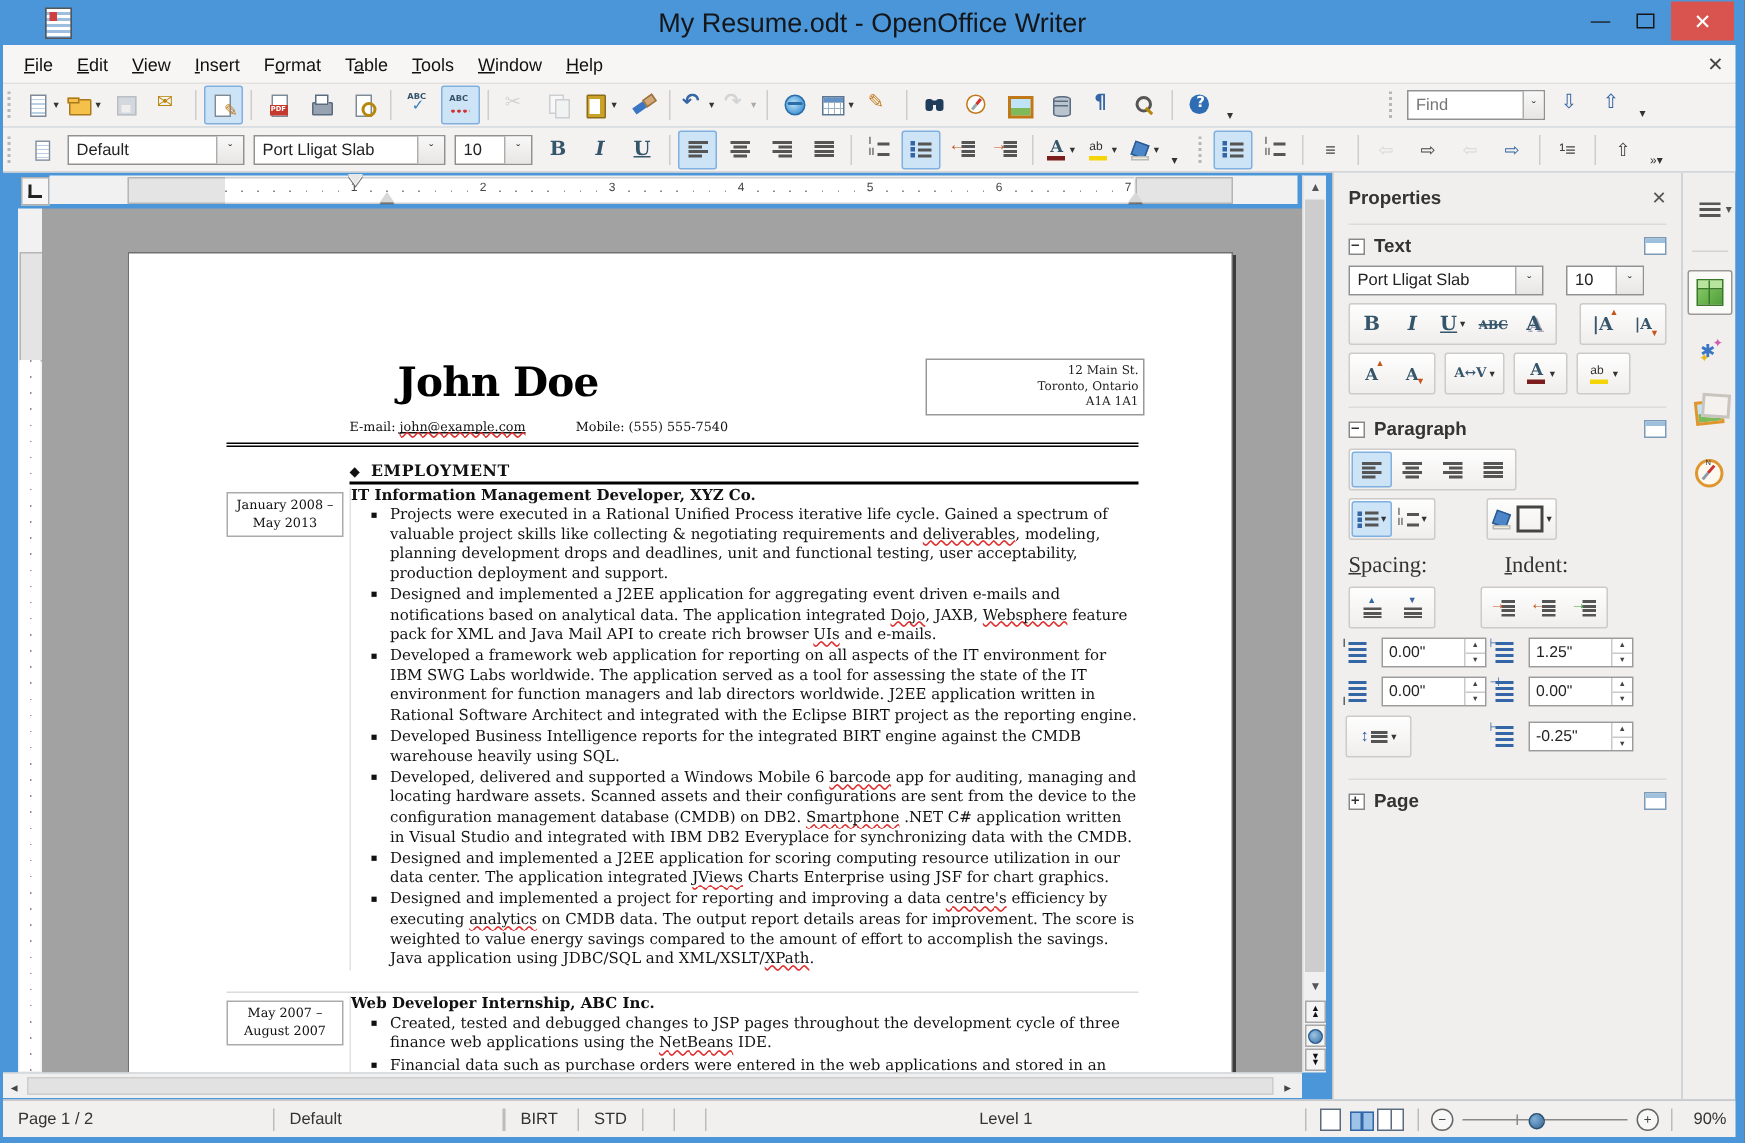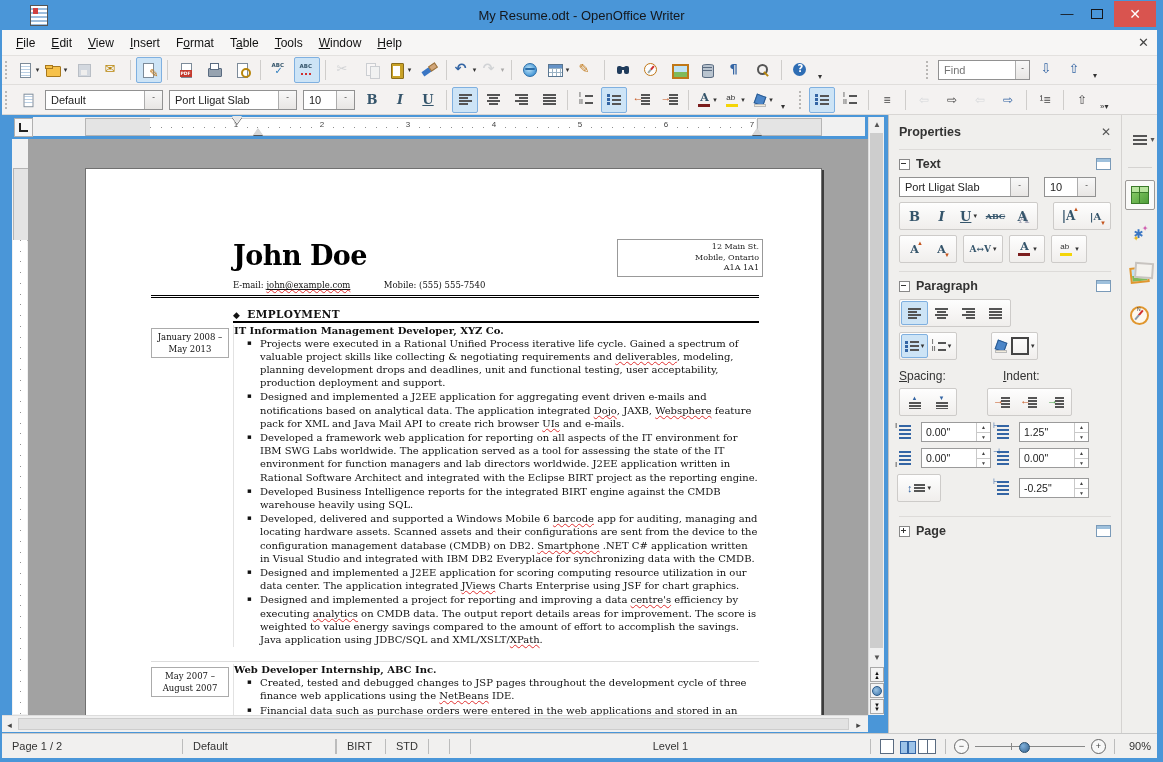--- a/index.html
+++ b/index.html
@@ -1,21 +1,21 @@
 <!DOCTYPE html>
 <html><head>
 <meta charset="utf-8">
 <style>
   html,body{margin:0;padding:0;background:#666;}
   #root{position:relative;width:1163px;height:762px;background:#4a96d8;font-family:"Liberation Sans",sans-serif;overflow:hidden;user-select:none;}
   
   .titlebar{position:absolute;left:0;top:0;width:1163px;height:30px;background:#4a96d8;display:flex;align-items:center;}
   .app-icon{position:absolute;left:30px;top:5px;width:16px;height:19px;background:repeating-linear-gradient(to bottom,#fff 0 2px,#9dbede 2px 4px);border:1px solid #555;}
   .app-icon::after{content:"";position:absolute;left:2px;top:2px;width:5px;height:6px;background:#d04040;}
-  .tb-title{width:100%;text-align:center;font-size:13px;color:#14161a;}
+  .tb-title{width:100%;text-align:center;font-size:18px;color:#14161a;}
   .win-btn{position:absolute;top:0;height:27px;display:flex;align-items:center;justify-content:center;color:#14161a;font-size:13px;}
   .wb-min{left:1052px;width:30px;}
   .wb-max{left:1082px;width:30px;}
   .wb-max i{display:block;width:10px;height:8px;border:1.5px solid #14161a;}
   .wb-close{left:1114px;width:42px;background:#d9544f;color:#fff;font-size:14px;height:26px;top:1px;}
   
   .menubar{position:absolute;left:2px;top:30px;width:1159px;height:26px;background:#f7f6f5;border-bottom:1px solid #e3e1df;display:flex;align-items:center;padding-left:6px;box-sizing:border-box;}
   .menu-item{padding:0 8px;font-size:12px;color:#111;height:22px;line-height:22px;}
   .menu-item u{text-decoration:underline;}
   .menubar .doc-close{margin-left:auto;margin-right:12px;color:#444;font-size:13px;}
@@ -135,21 +135,21 @@
   .rm-right{left:752px;top:128px;border-left:5px solid transparent;border-right:5px solid transparent;border-bottom:7px solid #d8d8d8;filter:drop-shadow(0 1px 0 #555);}
   .vruler{position:absolute;left:12px;top:139px;width:16px;height:576px;background:#f1f1f1;}
   .vruler .vzone{position:absolute;left:1px;width:14px;}
   .vz-top{top:29px;height:71px;background:#e4e4e4;border:1px solid #b5b5b5;}
   .vz-content{top:101px;height:474px;background:#fff;}
   .vz-content::before{content:"";position:absolute;left:7px;top:0;width:1px;height:100%;background-image:repeating-linear-gradient(to bottom,#909090 0 1px,transparent 1px 10.75px);}
   
   .docarea{position:absolute;left:28px;top:139px;width:840px;height:576px;background:#a2a2a2;overflow:hidden;}
   .page{position:absolute;left:57px;top:29px;width:735px;height:560px;background:#fff;border:1px solid #707070;box-shadow:2px 2px 0 #3c3c3c;}
   .pagein{position:absolute;left:65px;top:70px;width:608px;font-family:"DejaVu Serif",serif;color:#111;}
-  .rheader{display:flex;}
+  .rheader{display:flex;gap:32px;}
   .rheader .hspacer{width:82px;flex:none;}
   .rname{flex:1;font-size:27px;font-weight:bold;letter-spacing:-.5px;color:#000;line-height:30px;padding-top:2px;}
   .raddr{flex:none;width:138px;border:1px solid #999;font-size:8px;line-height:10.5px;text-align:right;padding:2px 3px;margin-right:-4px;color:#222;}
   .rcontact{margin-left:82px;font-size:8.5px;margin-top:3px;padding-bottom:4px;}
   .rcontact .gap{display:inline-block;width:28px;}
   .hdr-dline{border-bottom:3px double #000;margin-top:1px;}
   .rsection{margin-left:82px;margin-top:10px;border-bottom:2px solid #000;padding-bottom:1px;font-weight:bold;font-size:10.5px;letter-spacing:.4px;}
   .rsection .diam{font-size:9px;margin-right:7px;font-family:"DejaVu Sans",sans-serif;}
   .job{display:flex;margin-top:2px;}
   .job+.job{border-top:1px solid #dcdcdc;margin-top:14px;padding-top:2px;}
@@ -190,21 +190,21 @@
   .exp.plus::after{content:"";position:absolute;left:3px;top:1px;width:1px;height:5px;background:#333;}
   .sect-title{font-weight:bold;font-size:12.5px;}
   .dlg{margin-left:auto;width:13px;height:10px;border:1px solid #7a9ab8;background:#fff;position:relative;}
   .dlg::before{content:"";position:absolute;left:0;top:0;width:100%;height:3px;background:#9ec0dc;}
   .sb-row{display:flex;align-items:center;margin:5px 2px;}
   .grp{display:inline-flex;align-items:center;background:linear-gradient(#fefefe,#f0eeec);border:1px solid #cdcbc9;border-radius:2px;padding:1px;margin-right:6px;}
   .pbtn{min-width:25px;height:22px;display:flex;align-items:center;justify-content:center;border:1px solid transparent;border-radius:2px;position:relative;}
   .pbtn.active{background:#cde4f6;border-color:#7fb0e0;}
   .stack{display:inline-flex;flex-direction:column;align-items:center;line-height:7px;}
   .tri{font-size:6px;color:#c4541c;}
-  .lbl{font-size:12px;color:#333;}
+  .lbl{font-size:15px;color:#333;font-family:Liberation Serif, serif;}
   .lbl::first-letter{text-decoration:underline;}
   .spinrow{display:grid;grid-template-columns:20px 70px 20px 70px;align-items:center;margin:6px 0;column-gap:4px;}
   .spin{display:flex;height:20px;border:1px solid #9b9b9b;background:#fff;box-sizing:border-box;}
   .spin .val{flex:1;font-size:10.5px;padding:3px 0 0 4px;color:#222;}
   .spin .sbtns{width:13px;border-left:1px solid #c9c9c9;display:flex;flex-direction:column;}
   .spin .sbtns span{flex:1;display:flex;align-items:center;justify-content:center;font-size:5px;color:#444;}
   .spin .sbtns span:first-child{border-bottom:1px solid #c9c9c9;}
   .mini-ic{width:16px;height:14px;position:relative;background:repeating-linear-gradient(to bottom,#3465a4 0 2px,transparent 2px 4px);background-size:12px 14px;background-position:2px 0;background-repeat:no-repeat;}
   .mini-ic::before{position:absolute;font-size:8px;color:#333;left:-2px;top:-4px;}
   .mi-above::before{content:"I";}
@@ -506,21 +506,21 @@
   </div>
 
   <div class="docarea">
     <div class="page">
       <div class="pagein">
         <div class="rheader">
           <span class="hspacer"></span>
           <span class="rname">John Doe</span>
           <span class="raddr">
             <span>12 Main St.</span><br>
-            <span>Mobile, Ontario</span><br>
+            <span>Toronto, Ontario</span><br>
             <span>A1A 1A1</span>
           </span>
         </div>
         <div class="rcontact">
           <span>E-mail:</span>
           <span class="email-link"><span class="sp">john@example.com</span></span>
           <span class="gap"></span>
           <span>Mobile: (555) 555-7540</span>
         </div>
         <div class="hdr-dline"></div>

